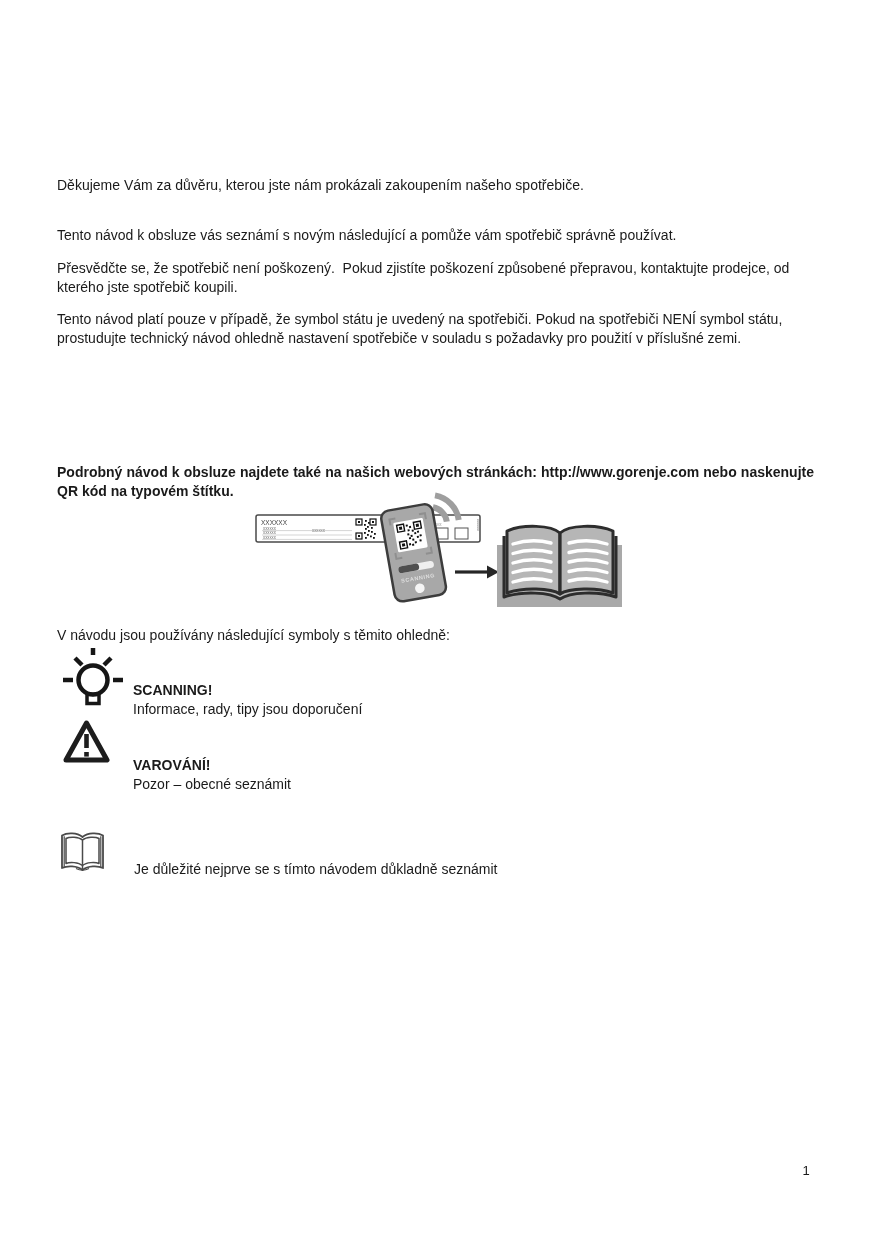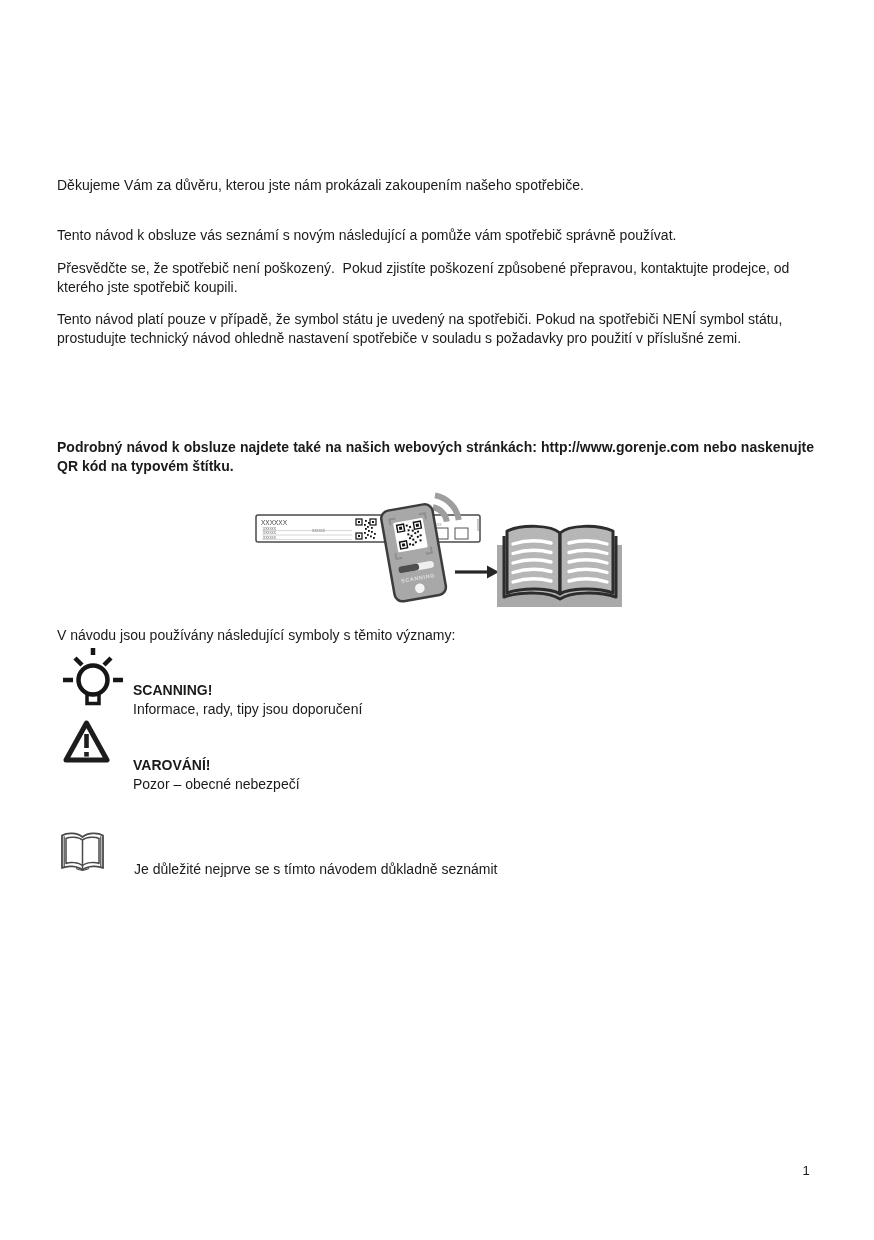--- a/index.html
+++ b/index.html
@@ -39,21 +39,21 @@
 </head>
 <body>
 
 <div class="page">
 
   <div class="para" style="top:176px">Děkujeme Vám za důvěru, kterou jste nám prokázali zakoupením našeho spotřebiče.</div>
   <div class="para" style="top:226px">Tento návod k obsluze vás seznámí s novým následující a pomůže vám spotřebič správně používat.</div>
   <div class="para" style="top:259px">Přesvědčte se, že spotřebič není poškozený.  Pokud zjistíte poškození způsobené přepravou, kontaktujte prodejce, od kterého jste spotřebič koupili.</div>
   <div class="para" style="top:310px">Tento návod platí pouze v případě, že symbol státu je uvedený na spotřebiči. Pokud na spotřebiči NENÍ symbol státu, prostudujte technický návod ohledně nastavení spotřebiče v souladu s požadavky pro použití v příslušné zemi.</div>
 
-  <div class="para bold" style="top:438px">Podrobný návod k obsluze najdete také na našich webových stránkách: http://www.gorenje.com nebo naskenujte QR kód na typovém štítku.</div>
+  <div class="para bold" style="top:463px">Podrobný návod k obsluze najdete také na našich webových stránkách: http://www.gorenje.com nebo naskenujte QR kód na typovém štítku.</div>
 
   <div class="illustration">
     <svg width="390" height="132" viewBox="0 0 390 132">
 
       <g>
         <rect x="6" y="27" width="224" height="27" rx="2" fill="#ffffff" stroke="#4a4a4a" stroke-width="1.5"></rect>
         <text x="11" y="36.5" font-size="6.5" fill="#444">XXXXXX</text>
         <text x="13" y="41.5" font-size="3.2" fill="#555">XXXXXX</text>
         <text x="62" y="44" font-size="3.2" fill="#555">XXXXXX</text>
         <text x="13" y="46" font-size="3.2" fill="#555">XXXXXX</text>
@@ -162,21 +162,21 @@
           <path d="M319,55 Q338,50 357,56"></path>
             <path d="M319,64.5 Q338,59.5 357,65.5"></path>
           <path d="M319,74 Q338,69 357,75"></path>
             <path d="M319,83.5 Q338,78.5 357,84.5"></path>
           <path d="M319,93 Q338,88 357,94"></path>
         </g>
       </g>
     </svg>
   </div>
 
-  <div class="para" style="top:626px">V návodu jsou používány následující symboly s těmito významy:</div>
+  <div class="para" style="top:626px">V návodu jsou používány následující symboly s těmito ohledně:</div>
 
   <div class="icon-abs" style="left:60px;top:646px">
     <svg width="64" height="60" viewBox="0 0 64 60">
       <g stroke="#161616" fill="none">
         <circle cx="33" cy="34" r="14.5" stroke-width="4.5"></circle>
         <rect x="27" y="48.5" width="12" height="9" stroke-width="3.5"></rect>
         <g stroke-width="4.5">
           <path d="M33,2 V9"></path>
           <path d="M15,12 L22,19"></path>
           <path d="M51,12 L44,19"></path>
@@ -193,21 +193,21 @@
 
   <div class="icon-abs" style="left:62px;top:719px">
     <svg width="49" height="46" viewBox="0 0 49 46">
       <path d="M24.5,4 L45,41 L4,41 Z" fill="#ffffff" stroke="#1d1d1d" stroke-width="5" stroke-linejoin="round"></path>
       <path d="M24.5,15 V29" stroke="#1d1d1d" stroke-width="4.6"></path>
       <rect x="22.2" y="33" width="4.6" height="4.6" fill="#1d1d1d"></rect>
     </svg>
   </div>
   <div class="sym-caption" style="top:756px">
     <div class="title">VAROVÁNÍ!</div>
-    <div>Pozor – obecné nebezpečí</div>
+    <div>Pozor – obecné seznámit</div>
   </div>
 
   <div class="icon-abs" style="left:58px;top:830px">
     <svg width="49" height="43" viewBox="0 0 49 43">
       <g fill="#ffffff" stroke="#4a4a4a" stroke-linejoin="round">
         <path d="M24.5,7 C19,2.5 9,2.5 4,5.5 L4,38 C9,35.5 19,35.5 24.5,40 C30,35.5 40,35.5 45,38 L45,5.5 C40,2.5 30,2.5 24.5,7 Z" stroke-width="1.8"></path>
         <path d="M24.5,10 C20.5,6.5 11.5,6.5 8,8.5 L8,33.5 C11.5,32 20.5,32 24.5,35.5 C28.5,32 37.5,32 41,33.5 L41,8.5 C37.5,6.5 28.5,6.5 24.5,10 Z" stroke-width="1.5"></path>
       </g>
       <path d="M24.5,9 V39" stroke="#4a4a4a" stroke-width="1.5" fill="none"></path>
       <path d="M6.2,6.3 V37.2" stroke="#4a4a4a" stroke-width="1.2" fill="none"></path>

